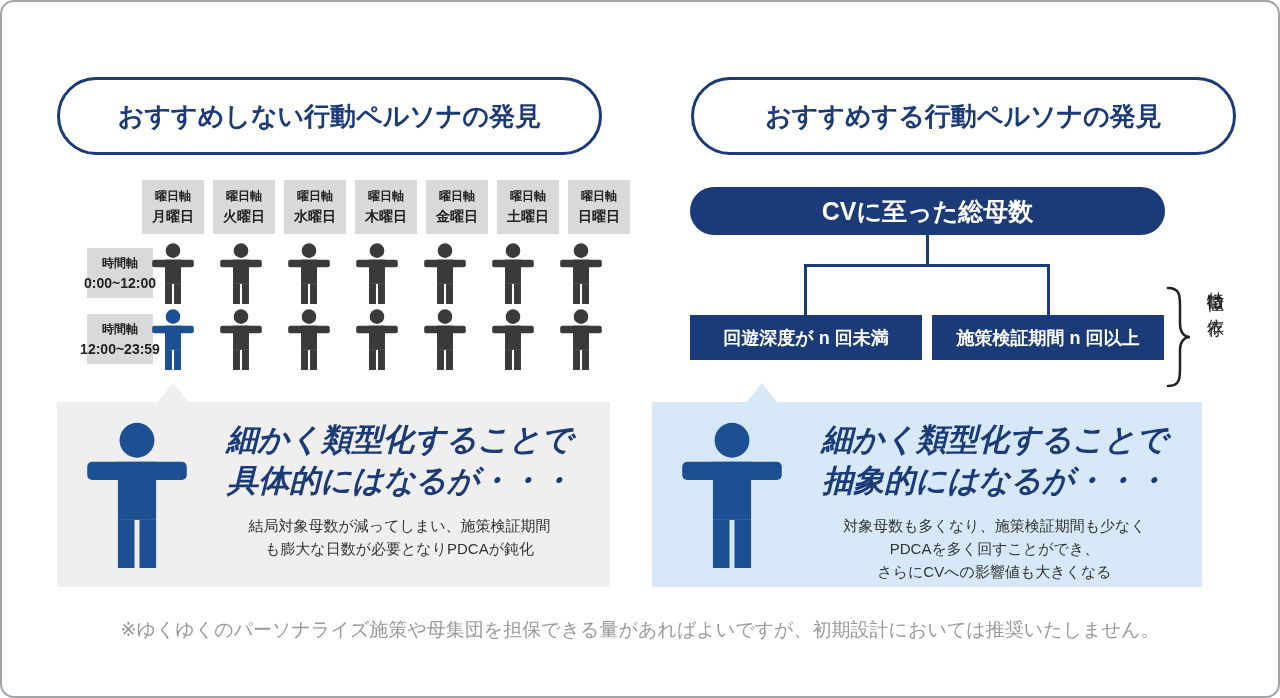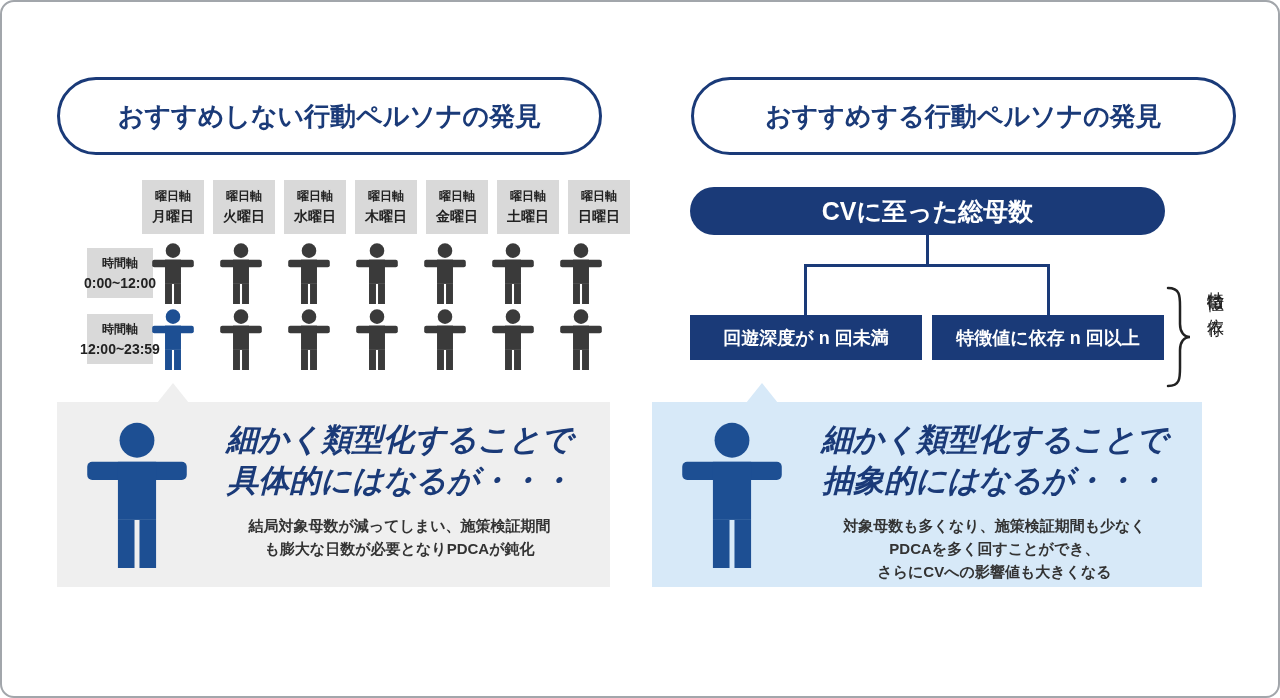--- a/index.html
+++ b/index.html
@@ -67,21 +67,21 @@
   .callout.cl-right{left:650px;width:550px;background:var(--right-box-bg);}
   .pointer{position:absolute;top:-19px;width:0;height:0;
            border-left:16px solid transparent;border-right:16px solid transparent;
            border-bottom:20px solid var(--left-box-bg);}
   .cl-left .pointer{left:100px;border-bottom-color:var(--left-box-bg);}
   .cl-right .pointer{left:94px;border-bottom-color:var(--right-box-bg);}
   .big-person{position:absolute;left:30px;top:20px;width:100px;height:146px;}
   .big-person svg{width:100%;height:100%;display:block;}
   .callout-text{position:absolute;left:150px;top:18px;width:385px;text-align:center;}
   .callout-title{color:var(--navy);font-weight:bold;font-size:31px;line-height:1.32;font-style:italic;}
-  .callout-body{margin-top:12px;font-size:15px;font-weight:bold;color:#333;line-height:1.55;}
+  .callout-body{margin-top:12px;font-size:15px;font-weight:normal;color:#333;line-height:1.55;}
 
   .footer{position:absolute;left:0;right:0;top:615px;text-align:center;
           font-size:19px;color:var(--footer-text);}
 </style>
 </head>
 <body>
 
 <div class="canvas">
 
   <div class="pill-header left">
@@ -290,21 +290,21 @@
 
   <div class="conn c-stem"></div>
   <div class="conn c-bar"></div>
   <div class="conn c-left"></div>
   <div class="conn c-right"></div>
 
   <div class="branch b1">
     <span>回遊深度が n 回未満</span>
   </div>
   <div class="branch b2">
-    <span>特徴値に依存 n 回以上</span>
+    <span>施策検証期間 n 回以上</span>
   </div>
 
   <svg class="brace" viewBox="0 0 26 102" xmlns="http://www.w3.org/2000/svg">
     <path d="M2,2 C14,2 14,10 14,20 L14,38 C14,46 18,51 24,51 C18,51 14,56 14,64 L14,82 C14,92 14,100 2,100" fill="none" stroke="#222" stroke-width="2.5" stroke-linecap="round"></path>
   </svg>
   <div class="bracket-label">特徴値に依存</div>
 
   <div class="callout cl-right">
     <div class="pointer"></div>
     <div class="big-person">
@@ -322,14 +322,15 @@
         <div>抽象的にはなるが・・・</div>
       </div>
       <div class="callout-body">
         <div>対象母数も多くなり、施策検証期間も少なく</div>
         <div>PDCAを多く回すことができ、</div>
         <div>さらにCVへの影響値も大きくなる</div>
       </div>
     </div>
   </div>
 
+  <div class="footer">※ゆくゆくのパーソナライズ施策や母集団を担保できる量があればよいですが、初期設計においては推奨いたしません。</div>
 
 </div>
 
 </body></html>

